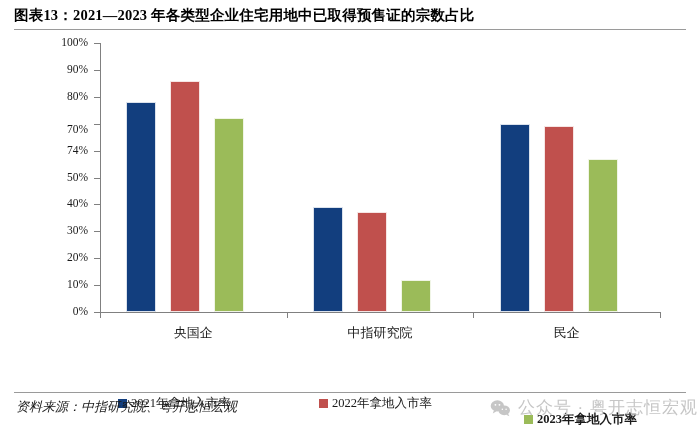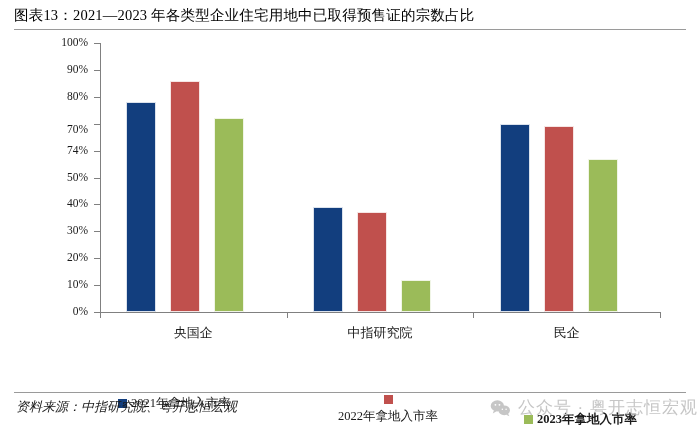--- a/index.html
+++ b/index.html
@@ -16,21 +16,21 @@
     position: relative;
   }
 
   
   .figure-title {
     position: absolute;
     left: 14px;
     top: 6px;
     width: 672px;
     font-family: "Liberation Serif", serif;
-    font-weight: normal;
+    font-weight: bold;
     font-size: 14.5px;
     letter-spacing: 0.2px;
     white-space: nowrap;
     color: #000000;
   }
   .rule-top {
     position: absolute;
     left: 14px;
     top: 29px;
     width: 672px;
@@ -252,21 +252,21 @@
       <div class="cat-label" style="left: 100px; width: 186.667px;">央国企</div>
       <div class="cat-label" style="left: 286.667px; width: 186.667px;">中指研究院</div>
       <div class="cat-label" style="left: 473.333px; width: 186.667px;">民企</div>
     </div>
 
   <div class="legend" id="legend">
       <div class="legend-item" style="left: 118px; top: 0px;">
         <span class="legend-swatch" style="background: rgb(18, 62, 126);"></span>
         <span class="legend-text">2021年拿地入市率</span>
       </div>
-      <div class="legend-item" style="left: 338px; top: 0px; flex-direction: column;">
+      <div class="legend-item" style="left: 319px; top: 0px;">
         <span class="legend-swatch" style="background: rgb(192, 80, 77);"></span>
         <span class="legend-text">2022年拿地入市率</span>
       </div>
       <div class="legend-item" style="left: 524px; top: 16px; font-weight: bold;">
         <span class="legend-swatch" style="background: rgb(155, 187, 89);"></span>
         <span class="legend-text">2023年拿地入市率</span>
       </div>
     </div>
 </div>
 

